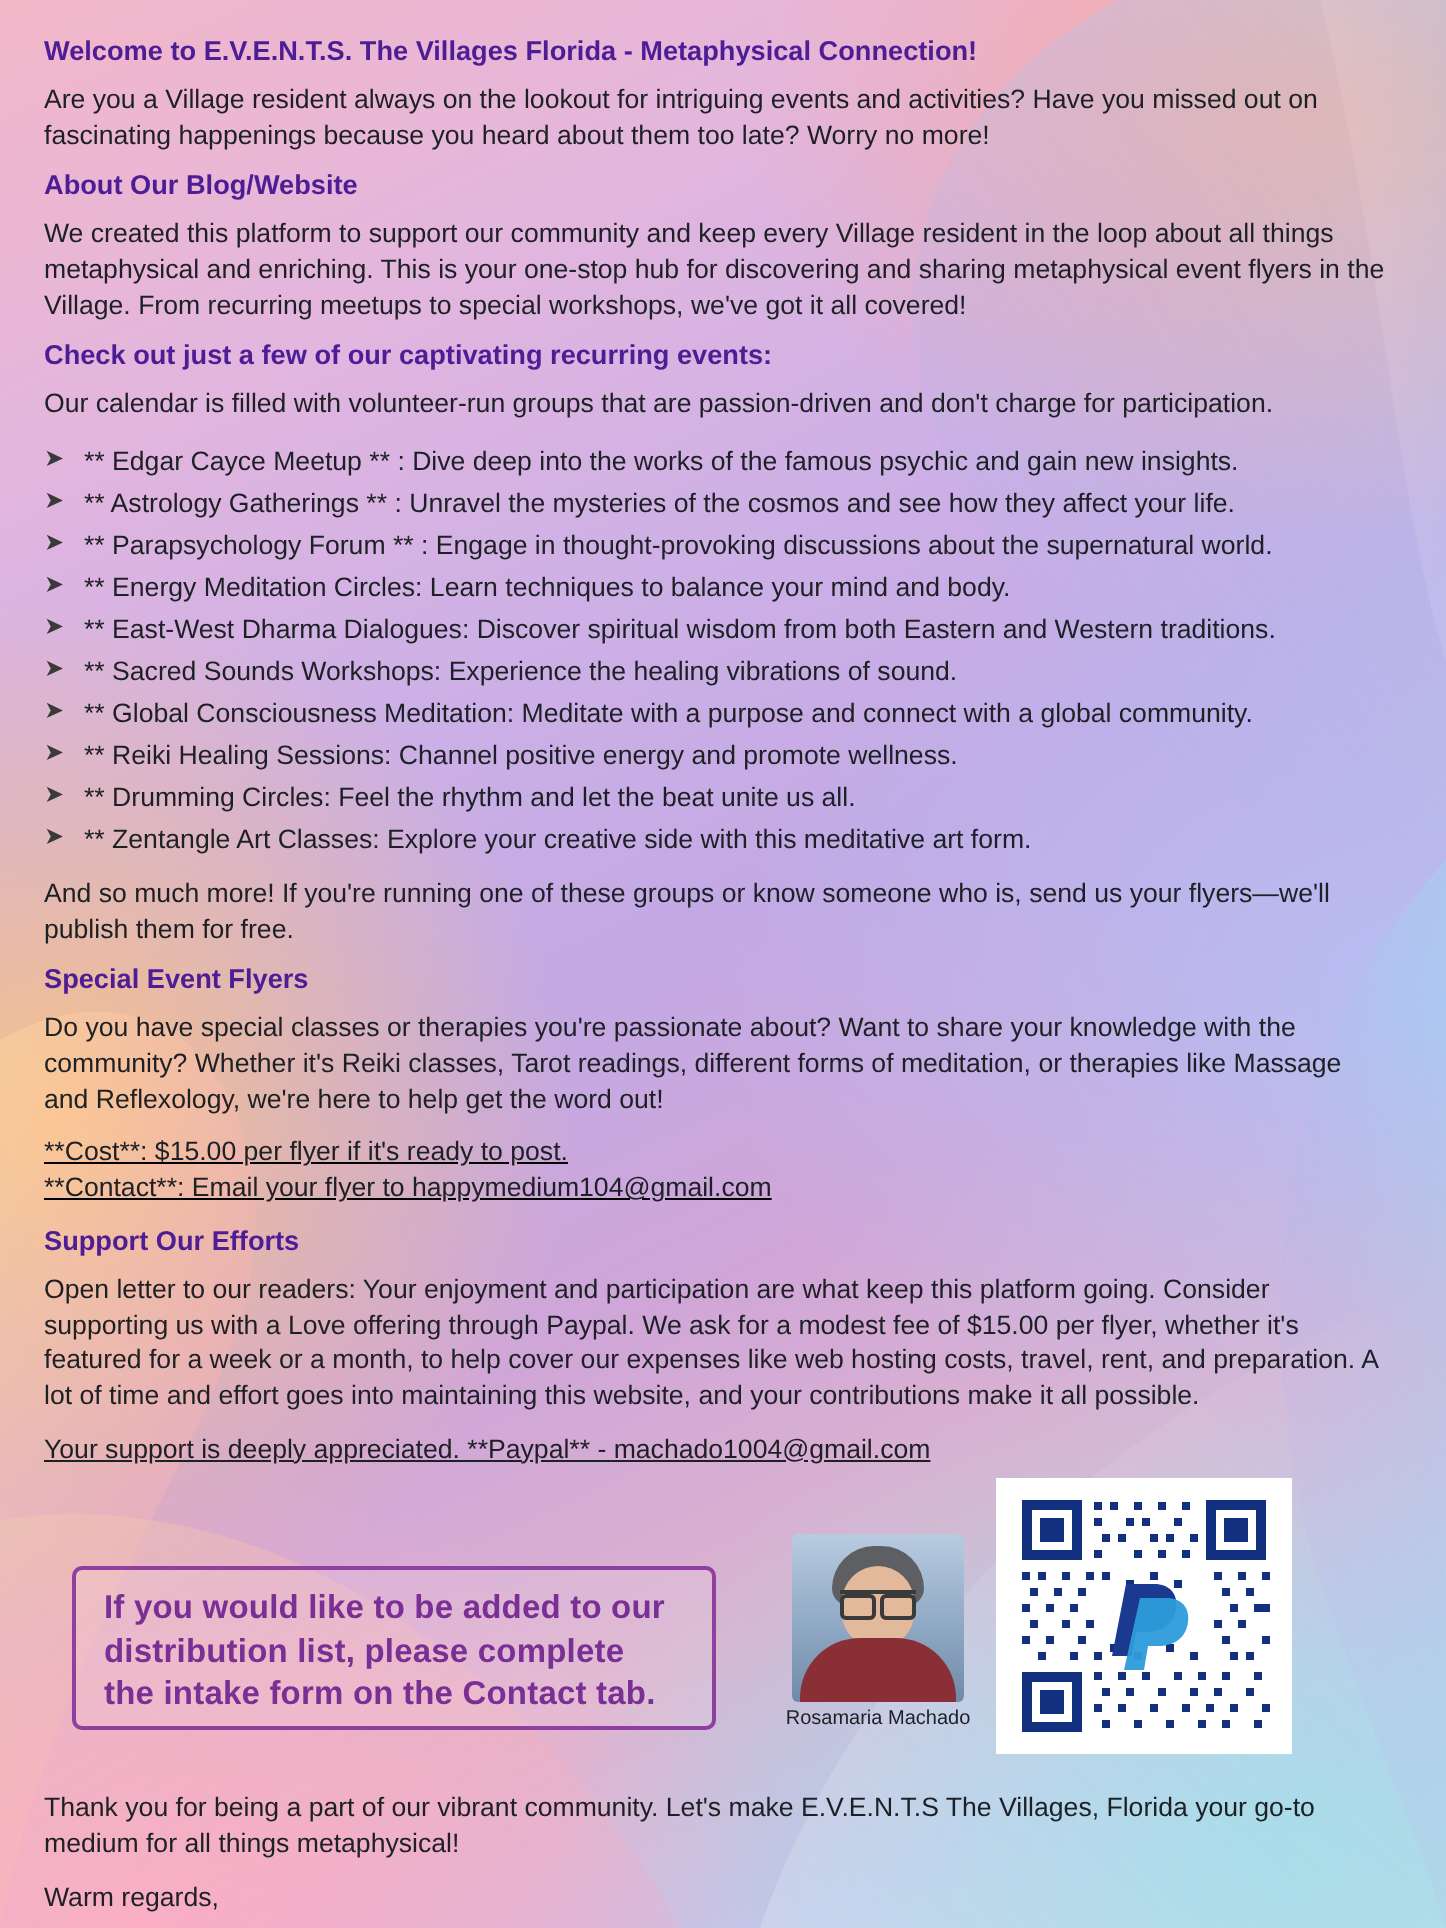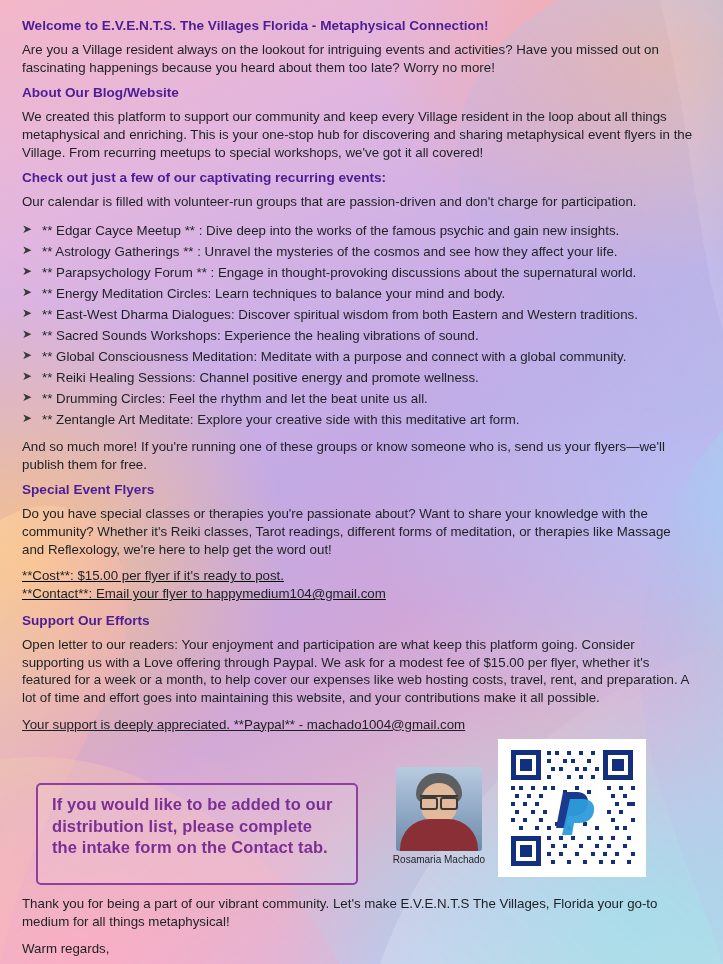--- a/index.html
+++ b/index.html
@@ -78,21 +78,21 @@
   }
   #intake-box {
     position: absolute;
     left: 14px;
     top: 44px;
     width: 322px;
     box-sizing: border-box;
     border: 2px solid #8e3fa0;
     border-radius: 5px;
     background: rgba(255,255,255,0.10);
-    padding: 9px 12px 24px 14px;
+    padding: 9px 12px 4px 14px;
   }
   #intake-box .line {
     color: #7a2f95;
     font-weight: bold;
     font-size: 16.5px;
     line-height: 1.30;
     letter-spacing: 0.1px;
   }
   #photo-wrap {
     position: absolute;
@@ -210,21 +210,21 @@
   <ul class="list" id="events-list">
       <li><span class="arrow">➤</span><span>** Edgar Cayce Meetup ** : Dive  deep into the works of the famous psychic and gain new insights.</span></li>
       <li><span class="arrow">➤</span><span>** Astrology Gatherings ** : Unravel the mysteries of the cosmos and see how they affect your life.</span></li>
       <li><span class="arrow">➤</span><span>** Parapsychology Forum ** : Engage in thought-provoking discussions about the supernatural world.</span></li>
       <li><span class="arrow">➤</span><span>** Energy Meditation Circles: Learn techniques to balance your mind and body.</span></li>
       <li><span class="arrow">➤</span><span>** East-West Dharma Dialogues: Discover  spiritual wisdom from both Eastern and Western traditions.</span></li>
       <li><span class="arrow">➤</span><span>** Sacred Sounds Workshops: Experience the healing vibrations of sound.</span></li>
       <li><span class="arrow">➤</span><span>** Global Consciousness Meditation: Meditate with a purpose and connect with a global community.</span></li>
       <li><span class="arrow">➤</span><span>** Reiki Healing Sessions: Channel positive energy and promote wellness.</span></li>
       <li><span class="arrow">➤</span><span>** Drumming Circles: Feel the rhythm and let the beat unite us all.</span></li>
-      <li><span class="arrow">➤</span><span>** Zentangle Art Meditate: Explore your creative side with this meditative art form.</span></li>
+      <li><span class="arrow">➤</span><span>** Zentangle Art Classes: Explore your creative side with this meditative art form.</span></li>
     </ul>
 
   <p class="txt">And so much more! If you're running one of these groups or know someone who is, send us your flyers—we'll publish them for free.</p>
 
   <div class="hdr">Special Event Flyers</div>
   <p class="txt">Do you have special classes or therapies you're passionate about? Want to share your knowledge with the community? Whether it's Reiki classes, Tarot readings, different forms of meditation, or therapies like Massage and Reflexology, we're here to help get the word out!</p>
 
   <div class="cost-block">
     <div>**Cost**: $15.00 per flyer if it's ready to post.</div>
     <div>**Contact**: Email your flyer to happymedium104@gmail.com</div>

